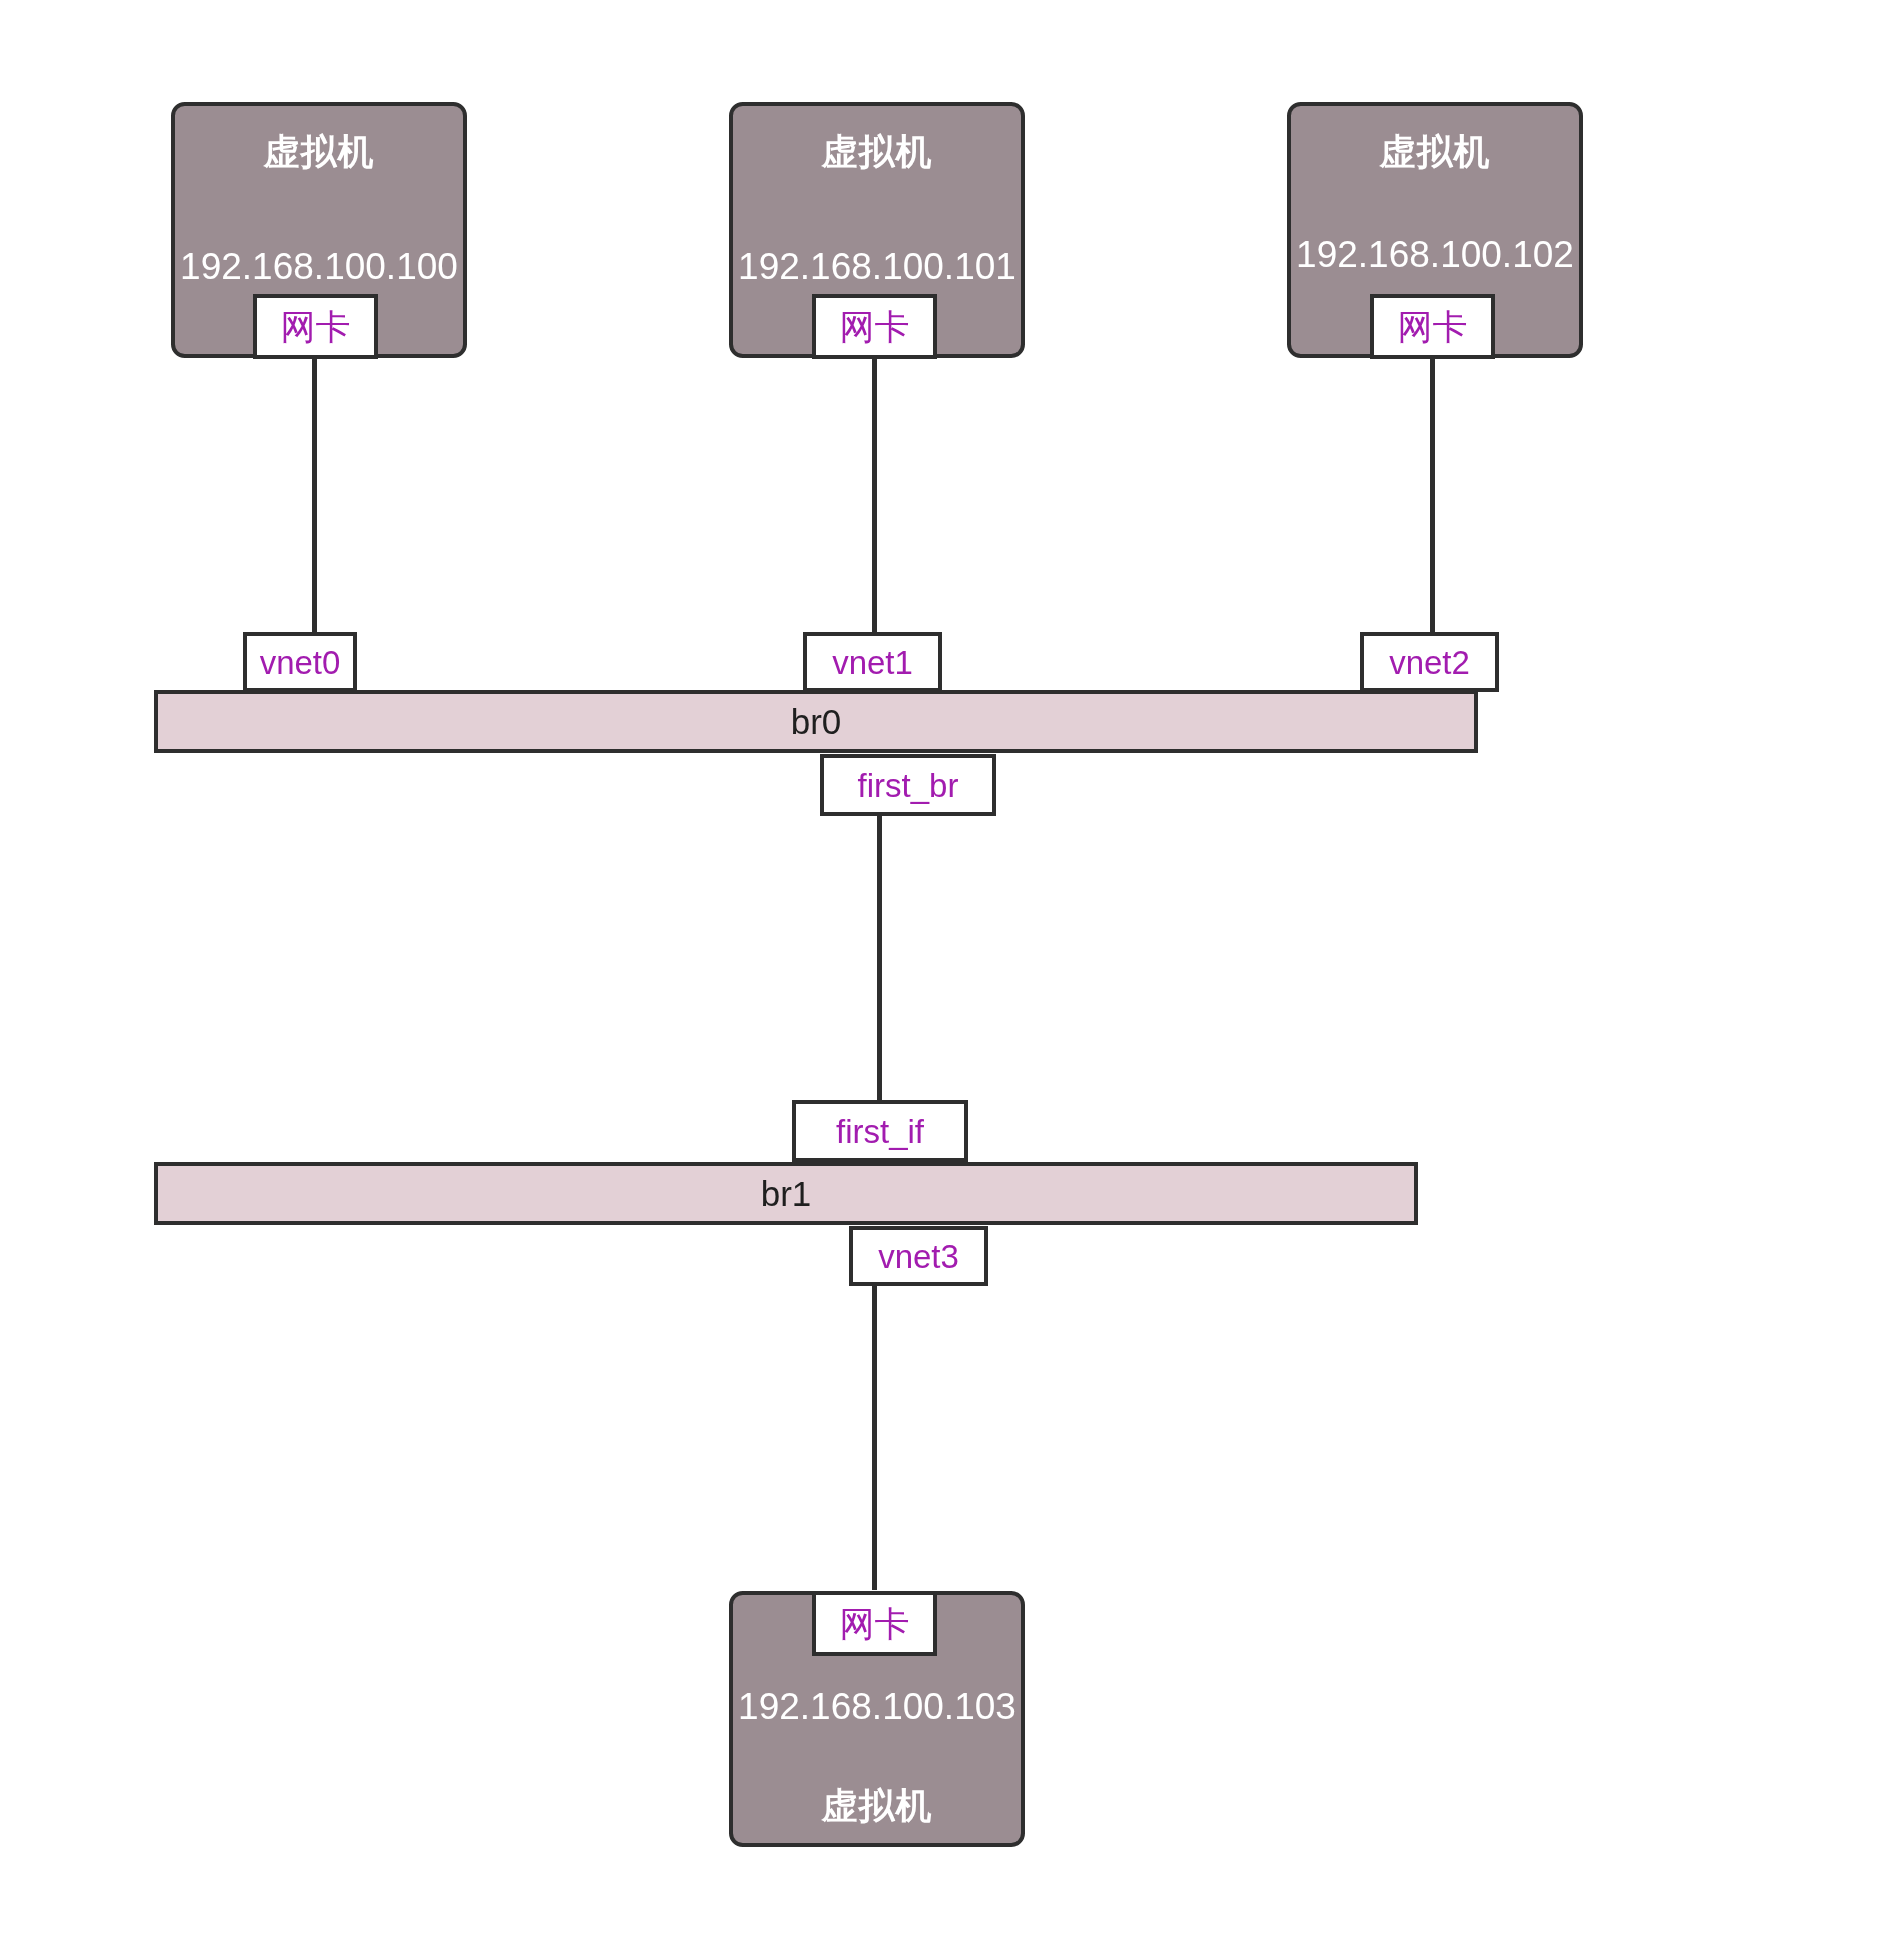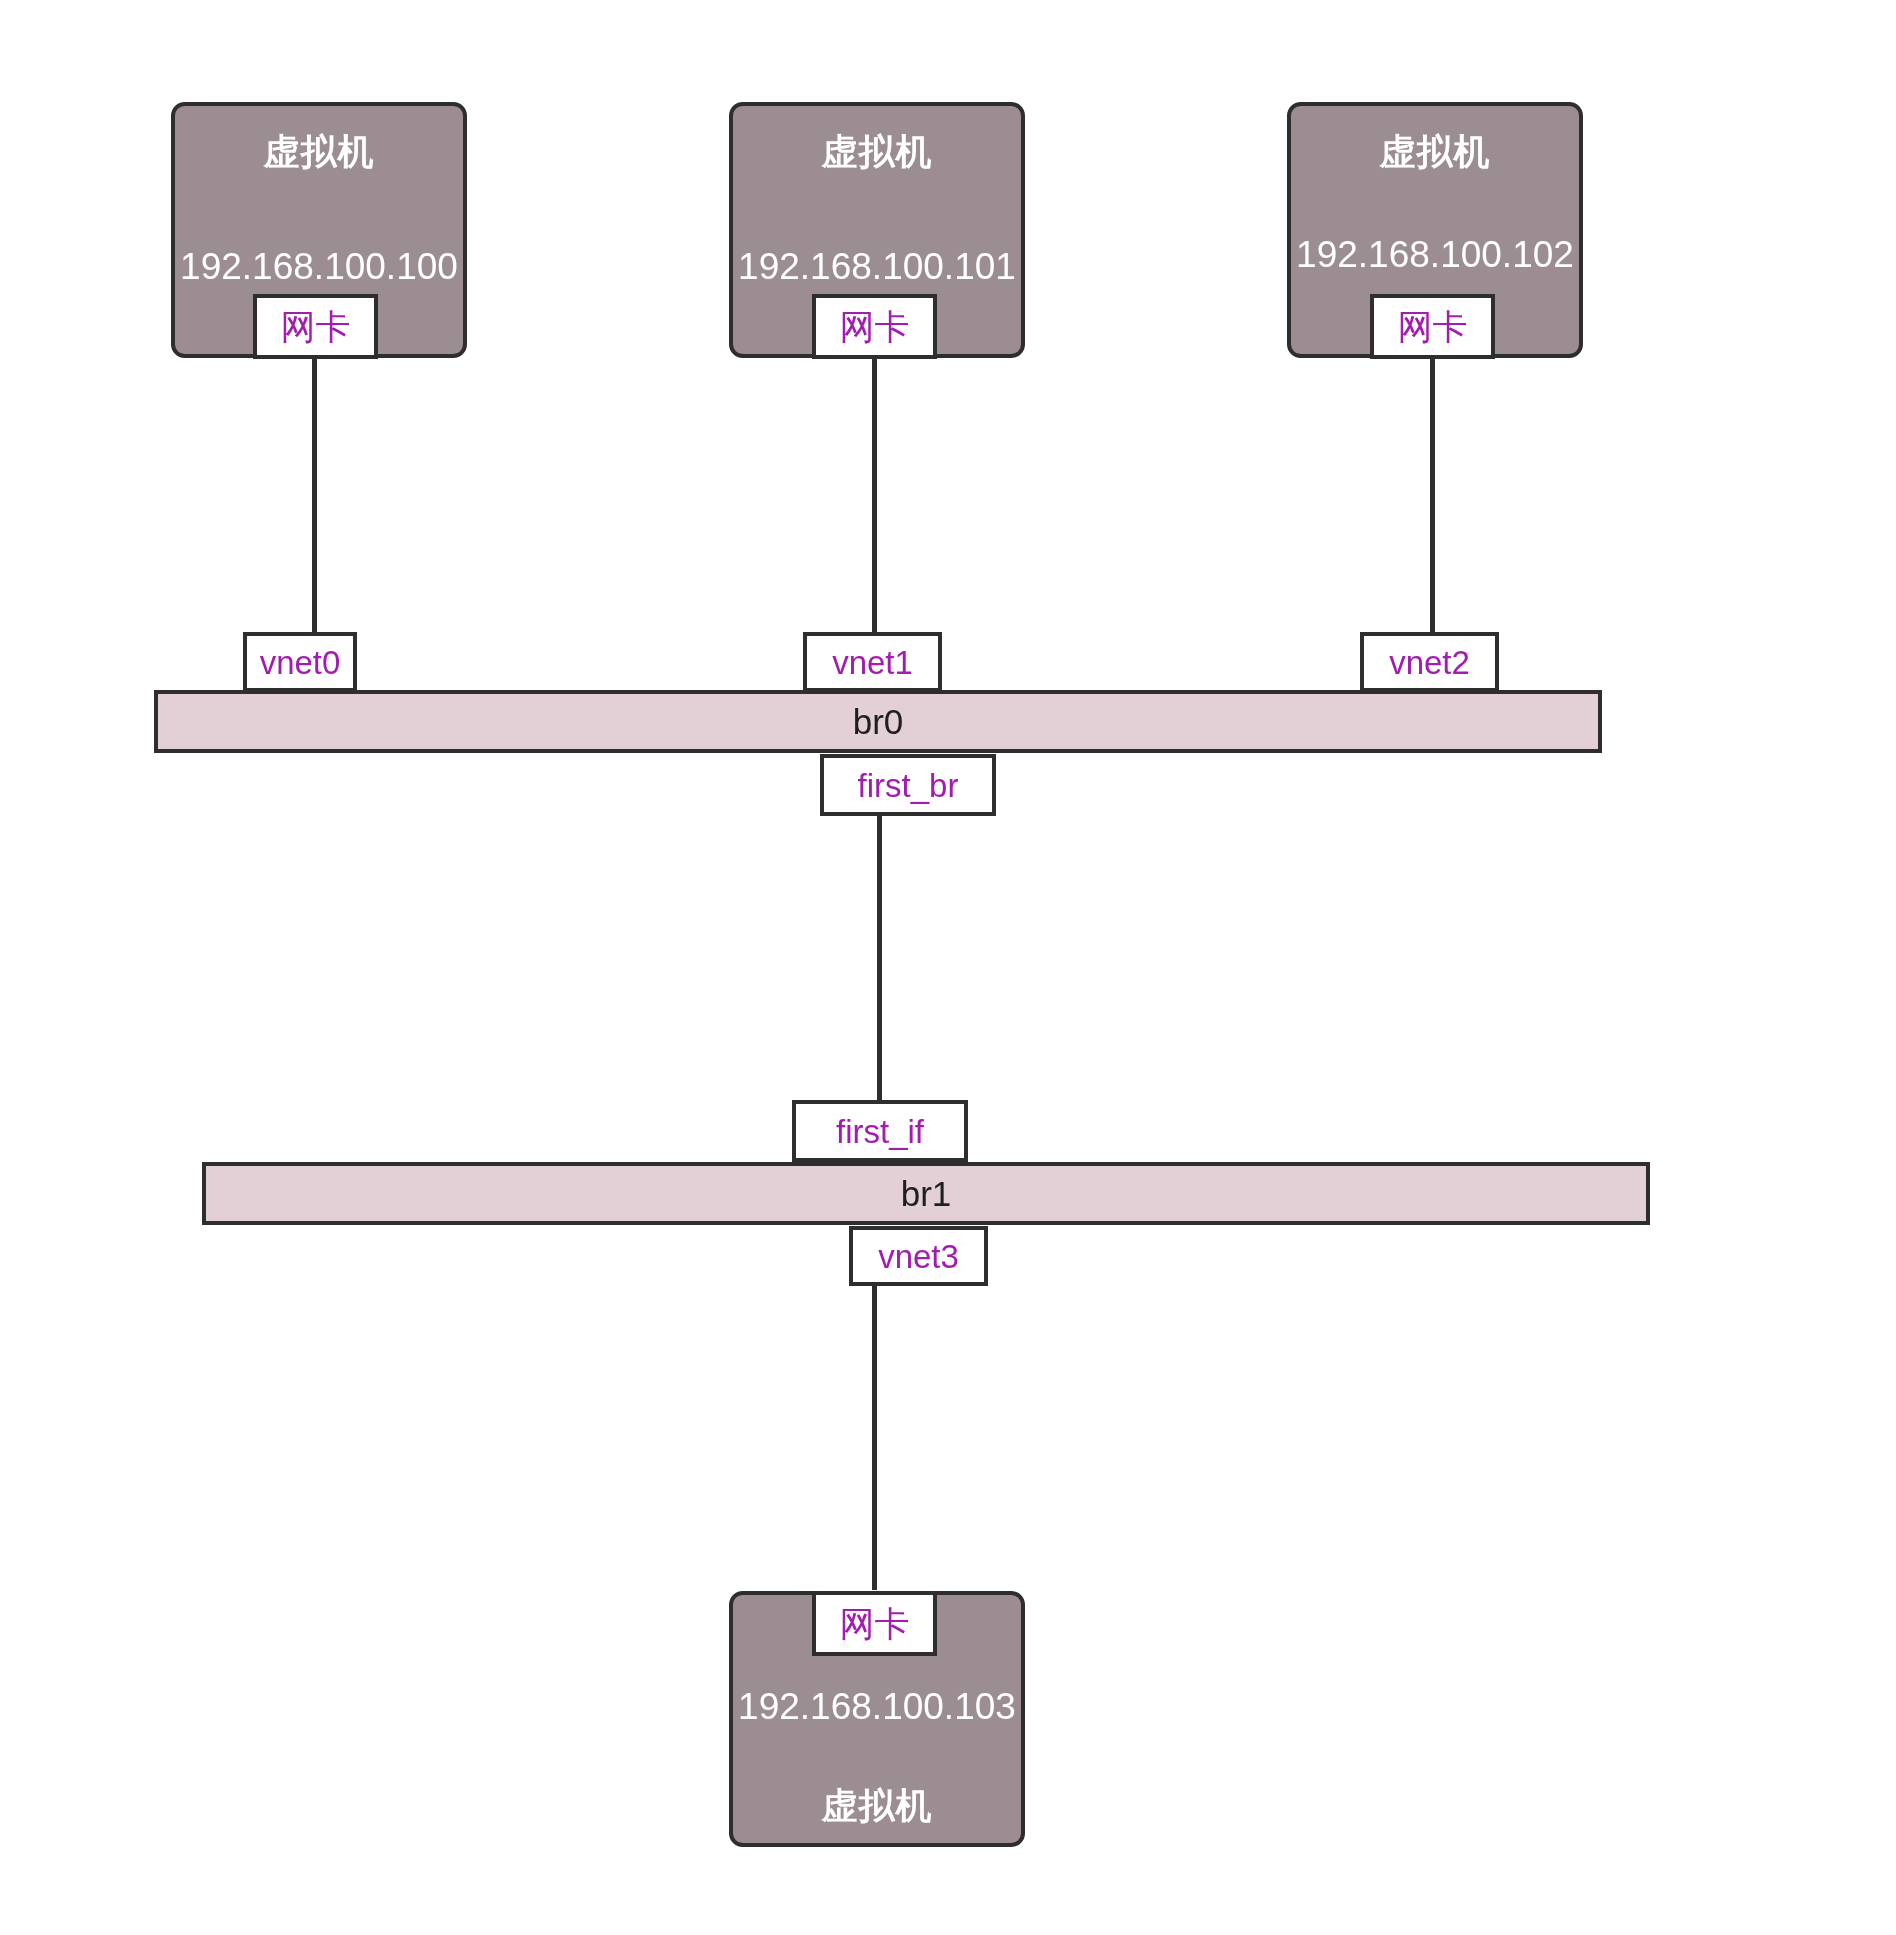--- a/index.html
+++ b/index.html
@@ -112,28 +112,28 @@
   <div class="chip" style="left:803px; top:632px; width:139px; height:60px;">vnet1</div>
 
   <div class="vm-box" style="left:1287px; top:102px; width:296px; height:256px;">
     <div class="vm-title" style="top:21.5px;">虚拟机</div>
     <div class="vm-ip" style="top:128px;">192.168.100.102</div>
   </div>
   <div class="chip cjk" style="left:1370px; top:294px; width:125px; height:65px;">网卡</div>
   <div class="vline" style="left:1430px; top:359px; height:278px;"></div>
   <div class="chip" style="left:1360px; top:632px; width:139px; height:60px;">vnet2</div>
 
-  <div class="bridge-bar" style="left:154px; top:690px; width:1448px; height:63px;">br0</div>
+  <div class="bridge-bar" style="left:154px; top:690px; width:1324px; height:63px;">br0</div>
 
   <div class="chip" style="left:820px; top:754px; width:176px; height:62px;">first_br</div>
   <div class="vline" style="left:877px; top:816px; height:303px;"></div>
 
   <div class="chip" style="left:792px; top:1100px; width:176px; height:62px;">first_if</div>
 
-  <div class="bridge-bar" style="left:154px; top:1162px; width:1448px; height:63px;margin-left:48px;">br1</div>
+  <div class="bridge-bar" style="left:154px; top:1162px; width:1264px; height:63px;">br1</div>
 
   <div class="chip" style="left:803px; top:1226px; width:139px; height:60px;margin-left:46px;">vnet3</div>
   <div class="vline" style="left:872px; top:1286px; height:304px;"></div>
 
   <div class="vm-box" style="left:729px; top:1591px; width:296px; height:256px;">
     <div class="vm-ip" style="top:91px;text-align:center;">192.168.100.103</div>
     <div class="vm-title" style="top:187px;">虚拟机</div>
   </div>
   <div class="chip cjk" style="left:812px; top:1591px; width:125px; height:65px;">网卡</div>
 

